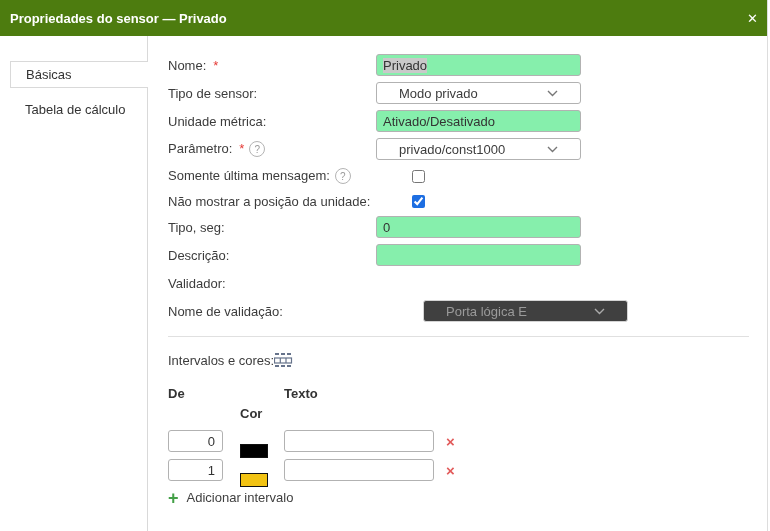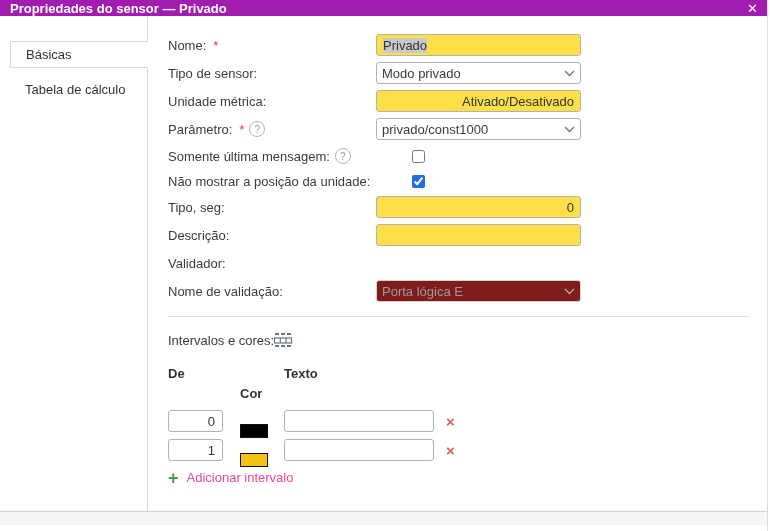--- a/index.html
+++ b/index.html
@@ -1,53 +1,53 @@
 <!DOCTYPE html>
 <html><head>
 <meta charset="utf-8">
 <style>
   html,body{margin:0;padding:0;background:#fff;}
   body{font-family:"Liberation Sans",sans-serif;font-size:13px;color:#3c3c3c;}
   .dialog{width:768px;height:531px;position:relative;background:#fff;border-right:1px solid #ddd;box-sizing:border-box;}
-  .titlebar{height:16px;background:#a21caf;color:#fff;display:flex;align-items:center;padding:0 9px 0 10px;font-size:13px;font-weight:600;}
+  .titlebar{height:36px;background:#4d7c0f;color:#fff;display:flex;align-items:center;padding:0 9px 0 10px;font-size:13px;font-weight:600;}
   .titlebar .close{margin-left:auto;font-weight:400;font-size:13px;cursor:pointer;line-height:1;}
   .bodywrap{position:relative;height:495px;display:flex;overflow:hidden;}
   .vdivider{position:absolute;left:147px;top:0;bottom:0;width:1px;background:#d9d9d9;}
   .sidebar{width:148px;flex-shrink:0;padding-top:25px;box-sizing:border-box;position:relative;z-index:2;}
   .tab{box-sizing:border-box;margin-left:10px;width:138px;padding:5px 0 5px 15px;color:#333;cursor:pointer;}
   .tab.active{background:#fff;border:1px solid #d9d9d9;border-right:none;}
   .tab.plain{margin-top:9px;}
   .content{flex:1;padding:18px 18px 0 20px;box-sizing:border-box;position:relative;z-index:1;}
   .frow{display:flex;align-items:center;height:22px;margin-bottom:6px;}
   .frow.cbrow{height:20px;margin-bottom:5px;gap:36px;}
-  .flabel{width:208px;flex-shrink:0;display:flex;align-items:center;gap:5px;}
+  .flabel{width:208px;flex-shrink:0;display:flex;align-items:flex-start;gap:5px;}
   .req{color:#e53935;margin-left:2px;}
   .help{width:14px;height:14px;border:1px solid #b4b4b4;border-radius:50%;color:#9a9a9a;font-size:10px;display:inline-flex;align-items:center;justify-content:center;flex-shrink:0;}
-  .tinput,.fakeinput{width:205px;height:22px;box-sizing:border-box;border:1px solid #b2b2b2;border-radius:3px;padding:0 6px;font-family:"Liberation Sans",sans-serif;font-size:13px;color:#333;background:#fde047;text-align:right;}
+  .tinput,.fakeinput{width:205px;height:22px;box-sizing:border-box;border:1px solid #b2b2b2;border-radius:3px;padding:0 6px;font-family:"Liberation Sans",sans-serif;font-size:13px;color:#333;background:#86efac;}
   .fakeinput{display:flex;align-items:center;}
   .fakeinput .sel{background:#c9c9c9;}
-  .selectbox{width:205px;height:22px;box-sizing:border-box;border:1px solid #b2b2b2;border-radius:3px;padding:0 5px;background:#fff;display:flex;align-items:center;justify-content:space-between;cursor:pointer;}
-  .selectbox.disabled{background:#7f1d1d;color:#9a9a9a;border-color:#d4d4d4;cursor:default;}
+  .selectbox{width:205px;height:22px;box-sizing:border-box;border:1px solid #b2b2b2;border-radius:3px;padding:0 22px;background:#fff;display:flex;align-items:center;justify-content:space-between;cursor:pointer;}
+  .selectbox.disabled{background:#404040;color:#9a9a9a;border-color:#d4d4d4;cursor:default;margin-left:47px;}
   .chev{flex-shrink:0;margin-left:6px;}
   input[type=checkbox]{width:13px;height:13px;margin:0;accent-color:#1d6ee2;}
   .hdivider{border:none;border-top:1px solid #e0e0e0;margin:14px 0 0 0;}
   .intervals-head{display:flex;align-items:center;margin-top:16px;margin-bottom:18px;}
   .gridicon{cursor:pointer;display:inline-flex;}
   .tblhead{display:flex;font-weight:bold;color:#333;margin-bottom:9px;}
   .tblrow{display:flex;align-items:center;height:22px;margin-bottom:7px;}
   .col-de{width:55px;margin-right:17px;flex-shrink:0;}
   .col-cor{width:28px;margin-right:16px;flex-shrink:0;margin-top:20px;}
   .col-texto{width:150px;margin-right:12px;flex-shrink:0;}
   .numinput{width:55px;height:22px;box-sizing:border-box;border:1px solid #b2b2b2;border-radius:3px;padding:0 7px;text-align:right;font-family:"Liberation Sans",sans-serif;font-size:13px;color:#333;}
   .swatch{width:28px;height:14px;border:1px solid #111;box-sizing:border-box;cursor:pointer;}
   .txtinput{width:150px;height:22px;box-sizing:border-box;border:1px solid #b2b2b2;border-radius:3px;padding:0 6px;font-family:"Liberation Sans",sans-serif;font-size:13px;color:#333;}
   .delx{color:#e25b5b;font-weight:bold;font-size:15px;line-height:1;cursor:pointer;}
   .addrow{display:flex;align-items:center;gap:8px;margin-top:9px;cursor:pointer;}
   .plus{color:#43a047;font-weight:bold;font-size:18px;line-height:14px;}
-  .addlabel{color:#ec4899;}
+  .addlabel{color:#404040;}
   .footer{height:14px;background:#f5f5f5;border-top:1px solid #d2d2d2;box-sizing:border-box;}
 </style>
 </head>
 <body>
 
 <div class="dialog">
 
   <div class="titlebar">
     <span>Propriedades do sensor — Privado</span>
     <span class="close">✕</span>

